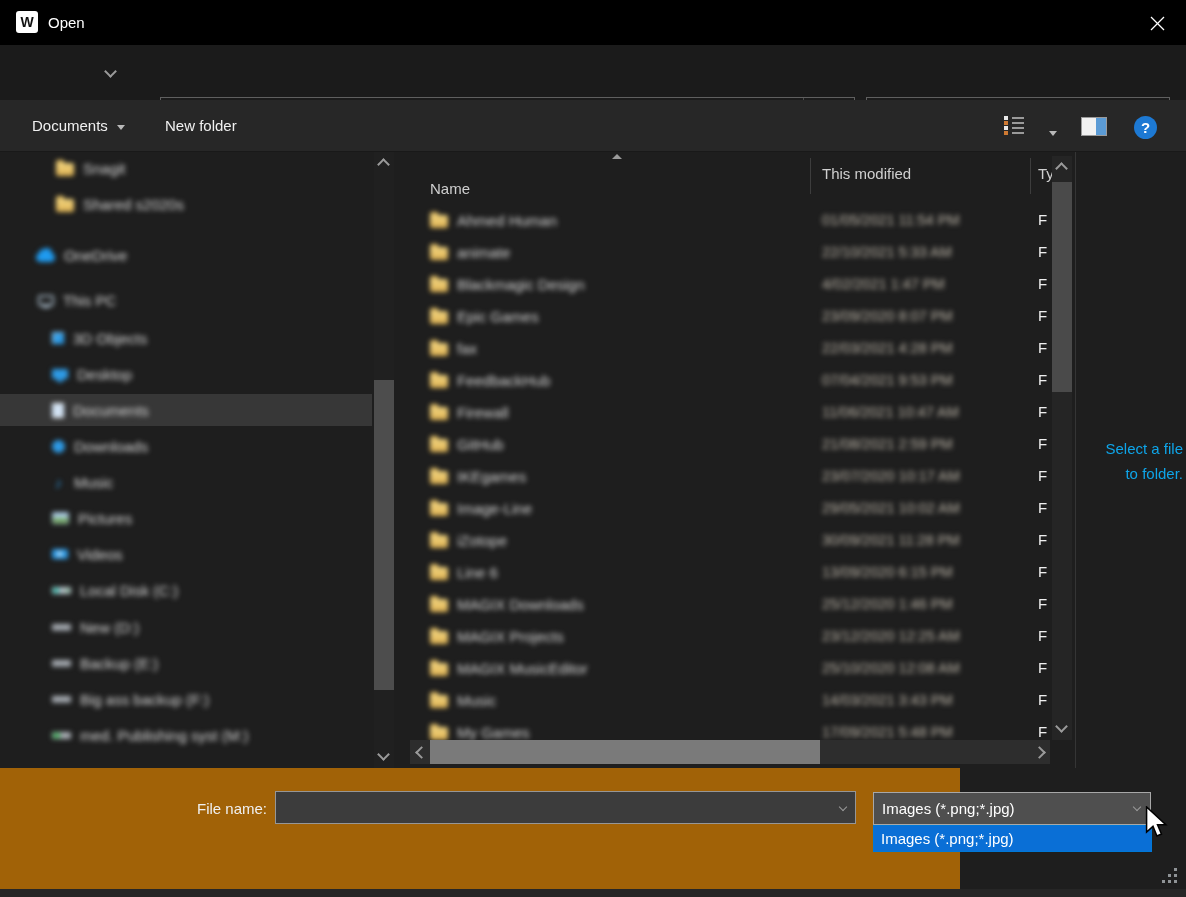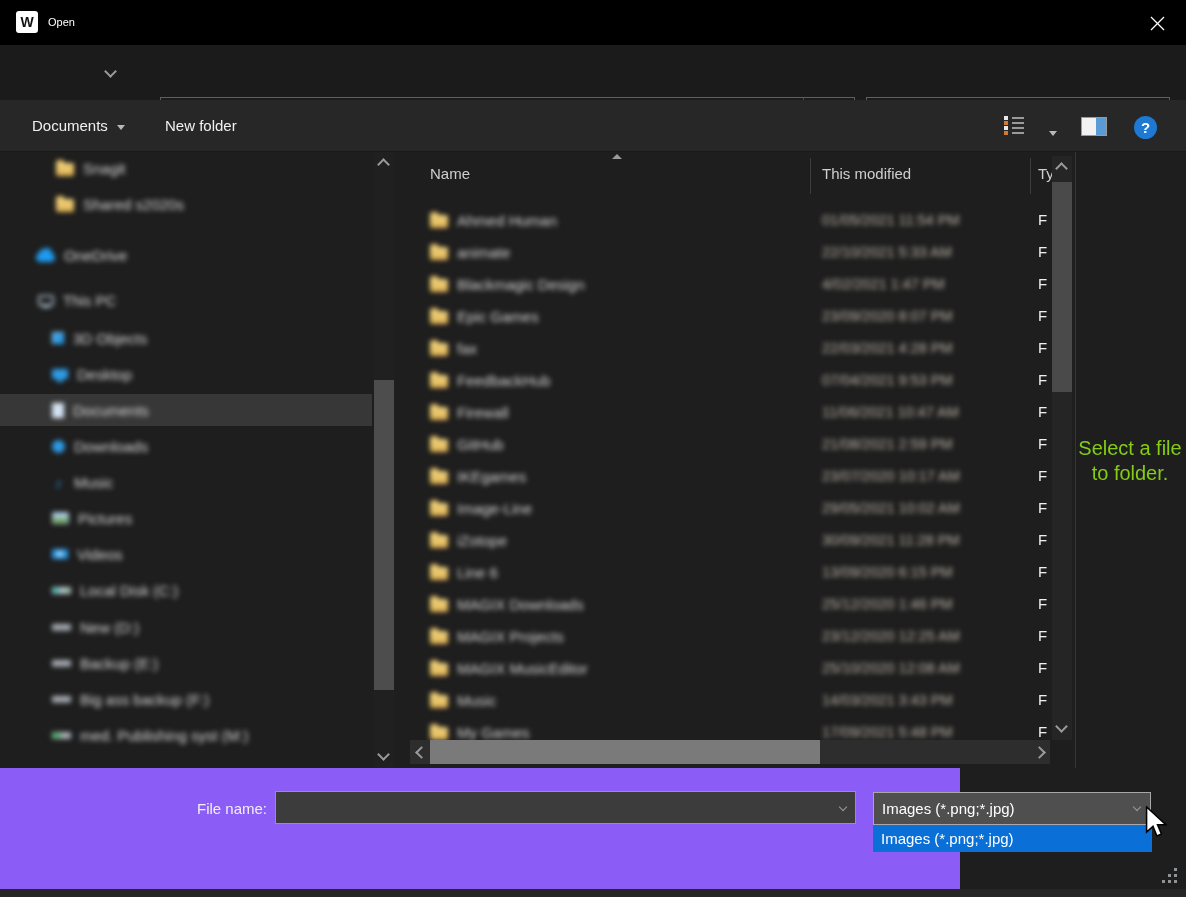--- a/index.html
+++ b/index.html
@@ -3,21 +3,21 @@
 <meta charset="utf-8">
 <style>
   html,body{margin:0;padding:0;width:1186px;height:897px;background:#262626;
     font-family:"Liberation Sans","DejaVu Sans",sans-serif;overflow:hidden;}
   .window{position:absolute;left:0;top:0;width:1186px;height:897px;background:#1e1e1e;overflow:hidden;}
 
   
   .titlebar{position:absolute;left:0;top:0;width:100%;height:45px;background:#000;}
   .appicon{position:absolute;left:16px;top:11px;width:22px;height:22px;background:#fff;border-radius:3px;
     color:#111;font-weight:bold;font-size:14px;text-align:center;line-height:22px;}
-  .wtitle{position:absolute;left:48px;top:0;height:45px;line-height:45px;color:#fff;font-size:11px;text-align:center;}
+  .wtitle{position:absolute;left:48px;top:0;height:45px;line-height:45px;color:#fff;font-size:15px;text-align:center;}
   .closebtn{position:absolute;left:1140px;top:8px;width:34px;height:30px;display:flex;align-items:center;justify-content:center;}
 
   
   .navbar{position:absolute;left:0;top:45px;width:100%;height:55px;background:#1b1b1b;}
   .navbtn{position:absolute;top:56px;color:#8f8f8f;font-size:23px;line-height:28px;}
   .chev{display:inline-block;width:7px;height:7px;border-right:2px solid #9a9a9a;border-bottom:2px solid #9a9a9a;}
   .chev.down{transform:rotate(45deg);}
   .chev.up{transform:rotate(-135deg);}
   .chev.right{transform:rotate(-45deg);}
   .chev.left{transform:rotate(135deg);}
@@ -69,24 +69,24 @@
   .cell-date{position:absolute;left:412px;top:0;height:32px;line-height:32px;color:#bdb6a9;font-size:14.5px;filter:blur(2.7px);white-space:nowrap;}
   .cell-type{position:absolute;left:628px;top:0;height:32px;line-height:32px;color:#eeeeee;font-size:15px;}
   .vscroll{position:absolute;left:1052px;top:4px;width:20px;height:584px;background:#252525;}
   .vthumb{position:absolute;left:0;top:26px;width:20px;height:210px;background:#4a4a4a;}
   .hscroll{position:absolute;left:410px;top:588px;width:640px;height:24px;background:#2d2d2d;}
   .hthumb{position:absolute;left:20px;top:0;width:390px;height:24px;background:#7a7a7a;}
   .scroll-arrow{position:absolute;}
 
   
   .pdivider{position:absolute;left:1075px;top:0;width:1px;height:616px;background:#353535;}
-  .preview-msg{position:absolute;left:1077px;top:284px;width:106px;text-align:center;color:#84cc16;font-size:20px;line-height:25px;}
-
-  
-  .footer{position:absolute;left:0;top:768px;width:960px;height:121px;background:#8b5cf6;}
+  .preview-msg{position:absolute;left:1077px;top:284px;width:106px;text-align:right;color:#0ea5e9;font-size:15px;line-height:25px;}
+
+  
+  .footer{position:absolute;left:0;top:768px;width:960px;height:121px;background:#a16207;}
   .fn-label{position:absolute;left:0px;top:24px;width:267px;text-align:right;color:#f0f0f0;font-size:15px;line-height:33px;}
   .fn-input-wrap{position:absolute;left:275px;top:23px;width:581px;height:33px;border:1px solid #969696;box-sizing:border-box;background:#3c3c3c;}
   .fn-input{position:absolute;left:4px;top:1px;width:540px;height:29px;background:transparent;border:none;outline:none;color:#e8e8e8;font-size:15px;font-family:inherit;}
   .fn-chev{position:absolute;right:9px;top:12px;}
   .ft-combo{position:absolute;left:873px;top:24px;width:278px;height:33px;border:1px solid #a8a8a8;box-sizing:border-box;background:#4f4f4f;color:#fff;font-size:15px;line-height:31px;}
   .ft-combo-label{position:absolute;left:8px;top:0;white-space:nowrap;}
   .ft-combo .chev{position:absolute;right:10px;top:11px;}
   .ft-popup{position:absolute;left:873px;top:57px;width:279px;border:1px solid #0078d7;box-sizing:border-box;background:#2f2f2f;}
   .ft-option{height:25px;line-height:25px;padding-left:7px;color:#fff;font-size:15px;white-space:nowrap;}
   .ft-option.selected{background:#0a6fd6;}
@@ -281,21 +281,21 @@
       </div>
 
     <div class="sscroll">
       <span class="chev up sarrow" style="top:8px;"></span>
       <div class="sthumb"></div>
       <span class="chev down sarrow" style="top:598px;"></span>
     </div>
 
     <div class="list-header">
       <span class="sortcaret"></span>
-      <span class="hcol" style="left:20px;">Name</span>
+      <span class="hcol" style="left:20px;margin-top:15px;">Name</span>
       <span class="hsep" style="left:400px;"></span>
       <span class="hcol" style="left:412px;">This modified</span>
       <span class="hsep" style="left:620px;"></span>
       <span class="hcol" style="left:628px;">Ty</span>
     </div>
 
     <div class="rows">
         <div class="frow" style="top: 8px;">
           <span class="cell-name">
             <span class="ic folder-icon"></span>

